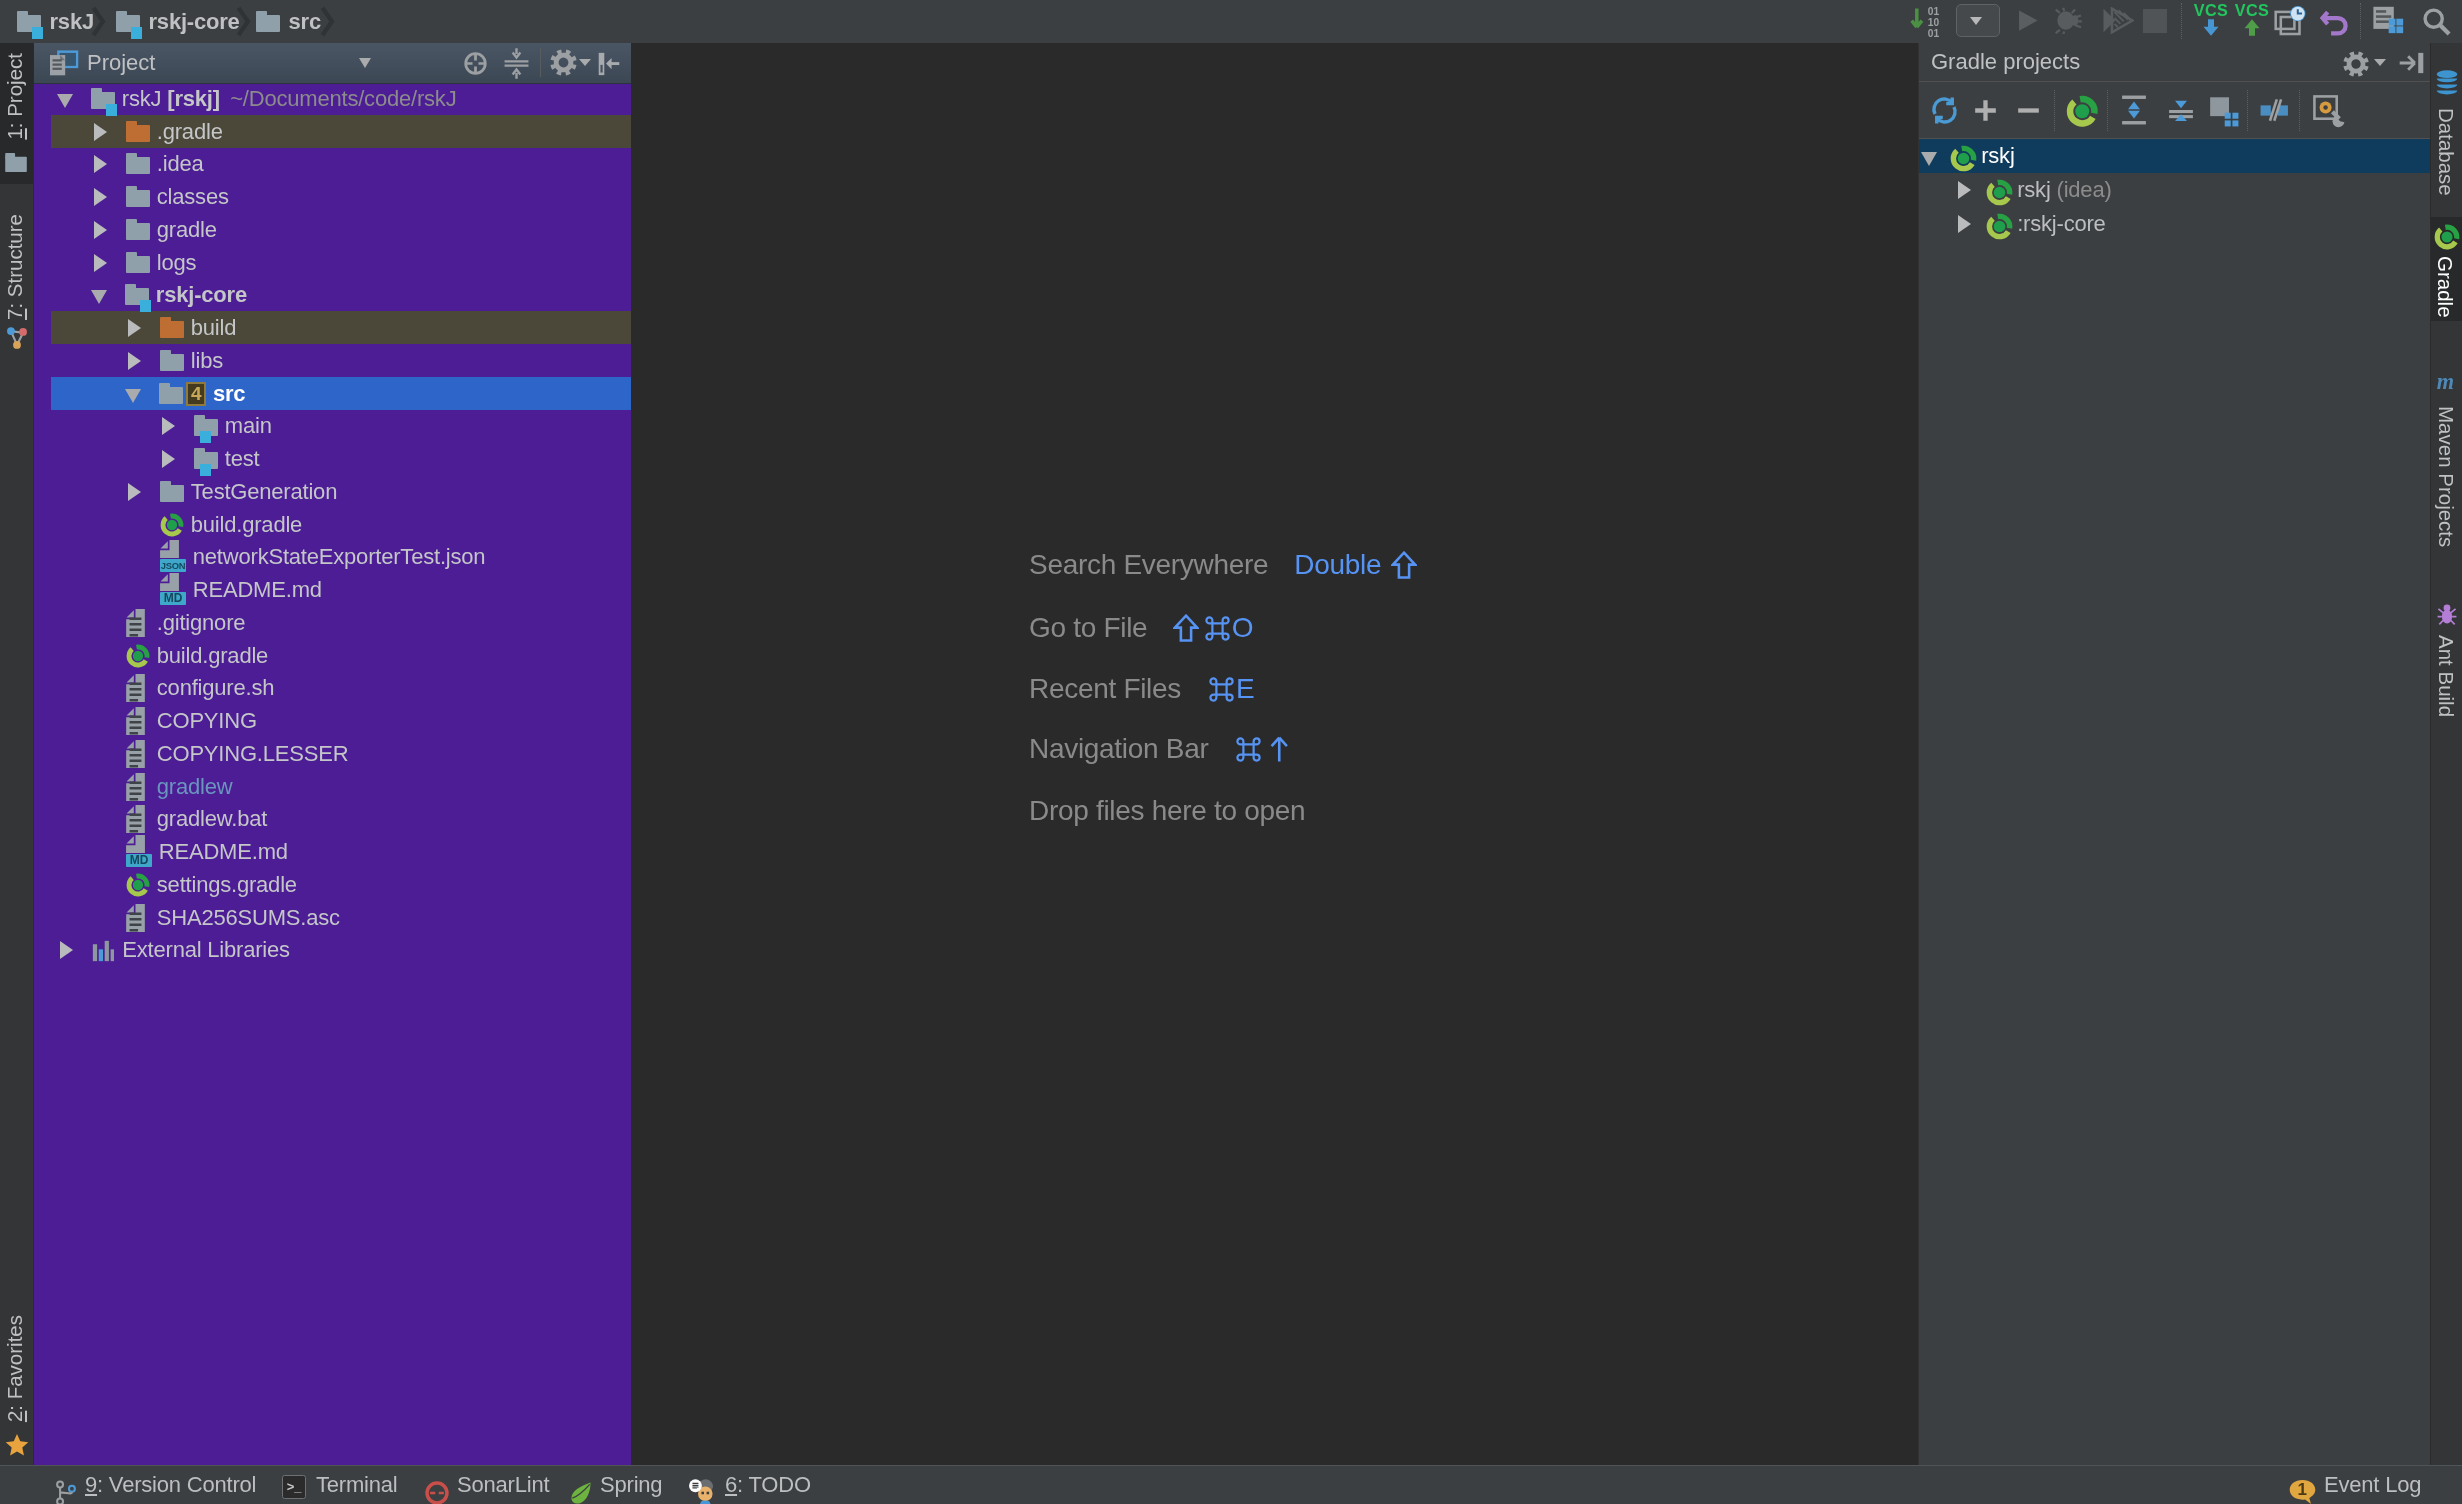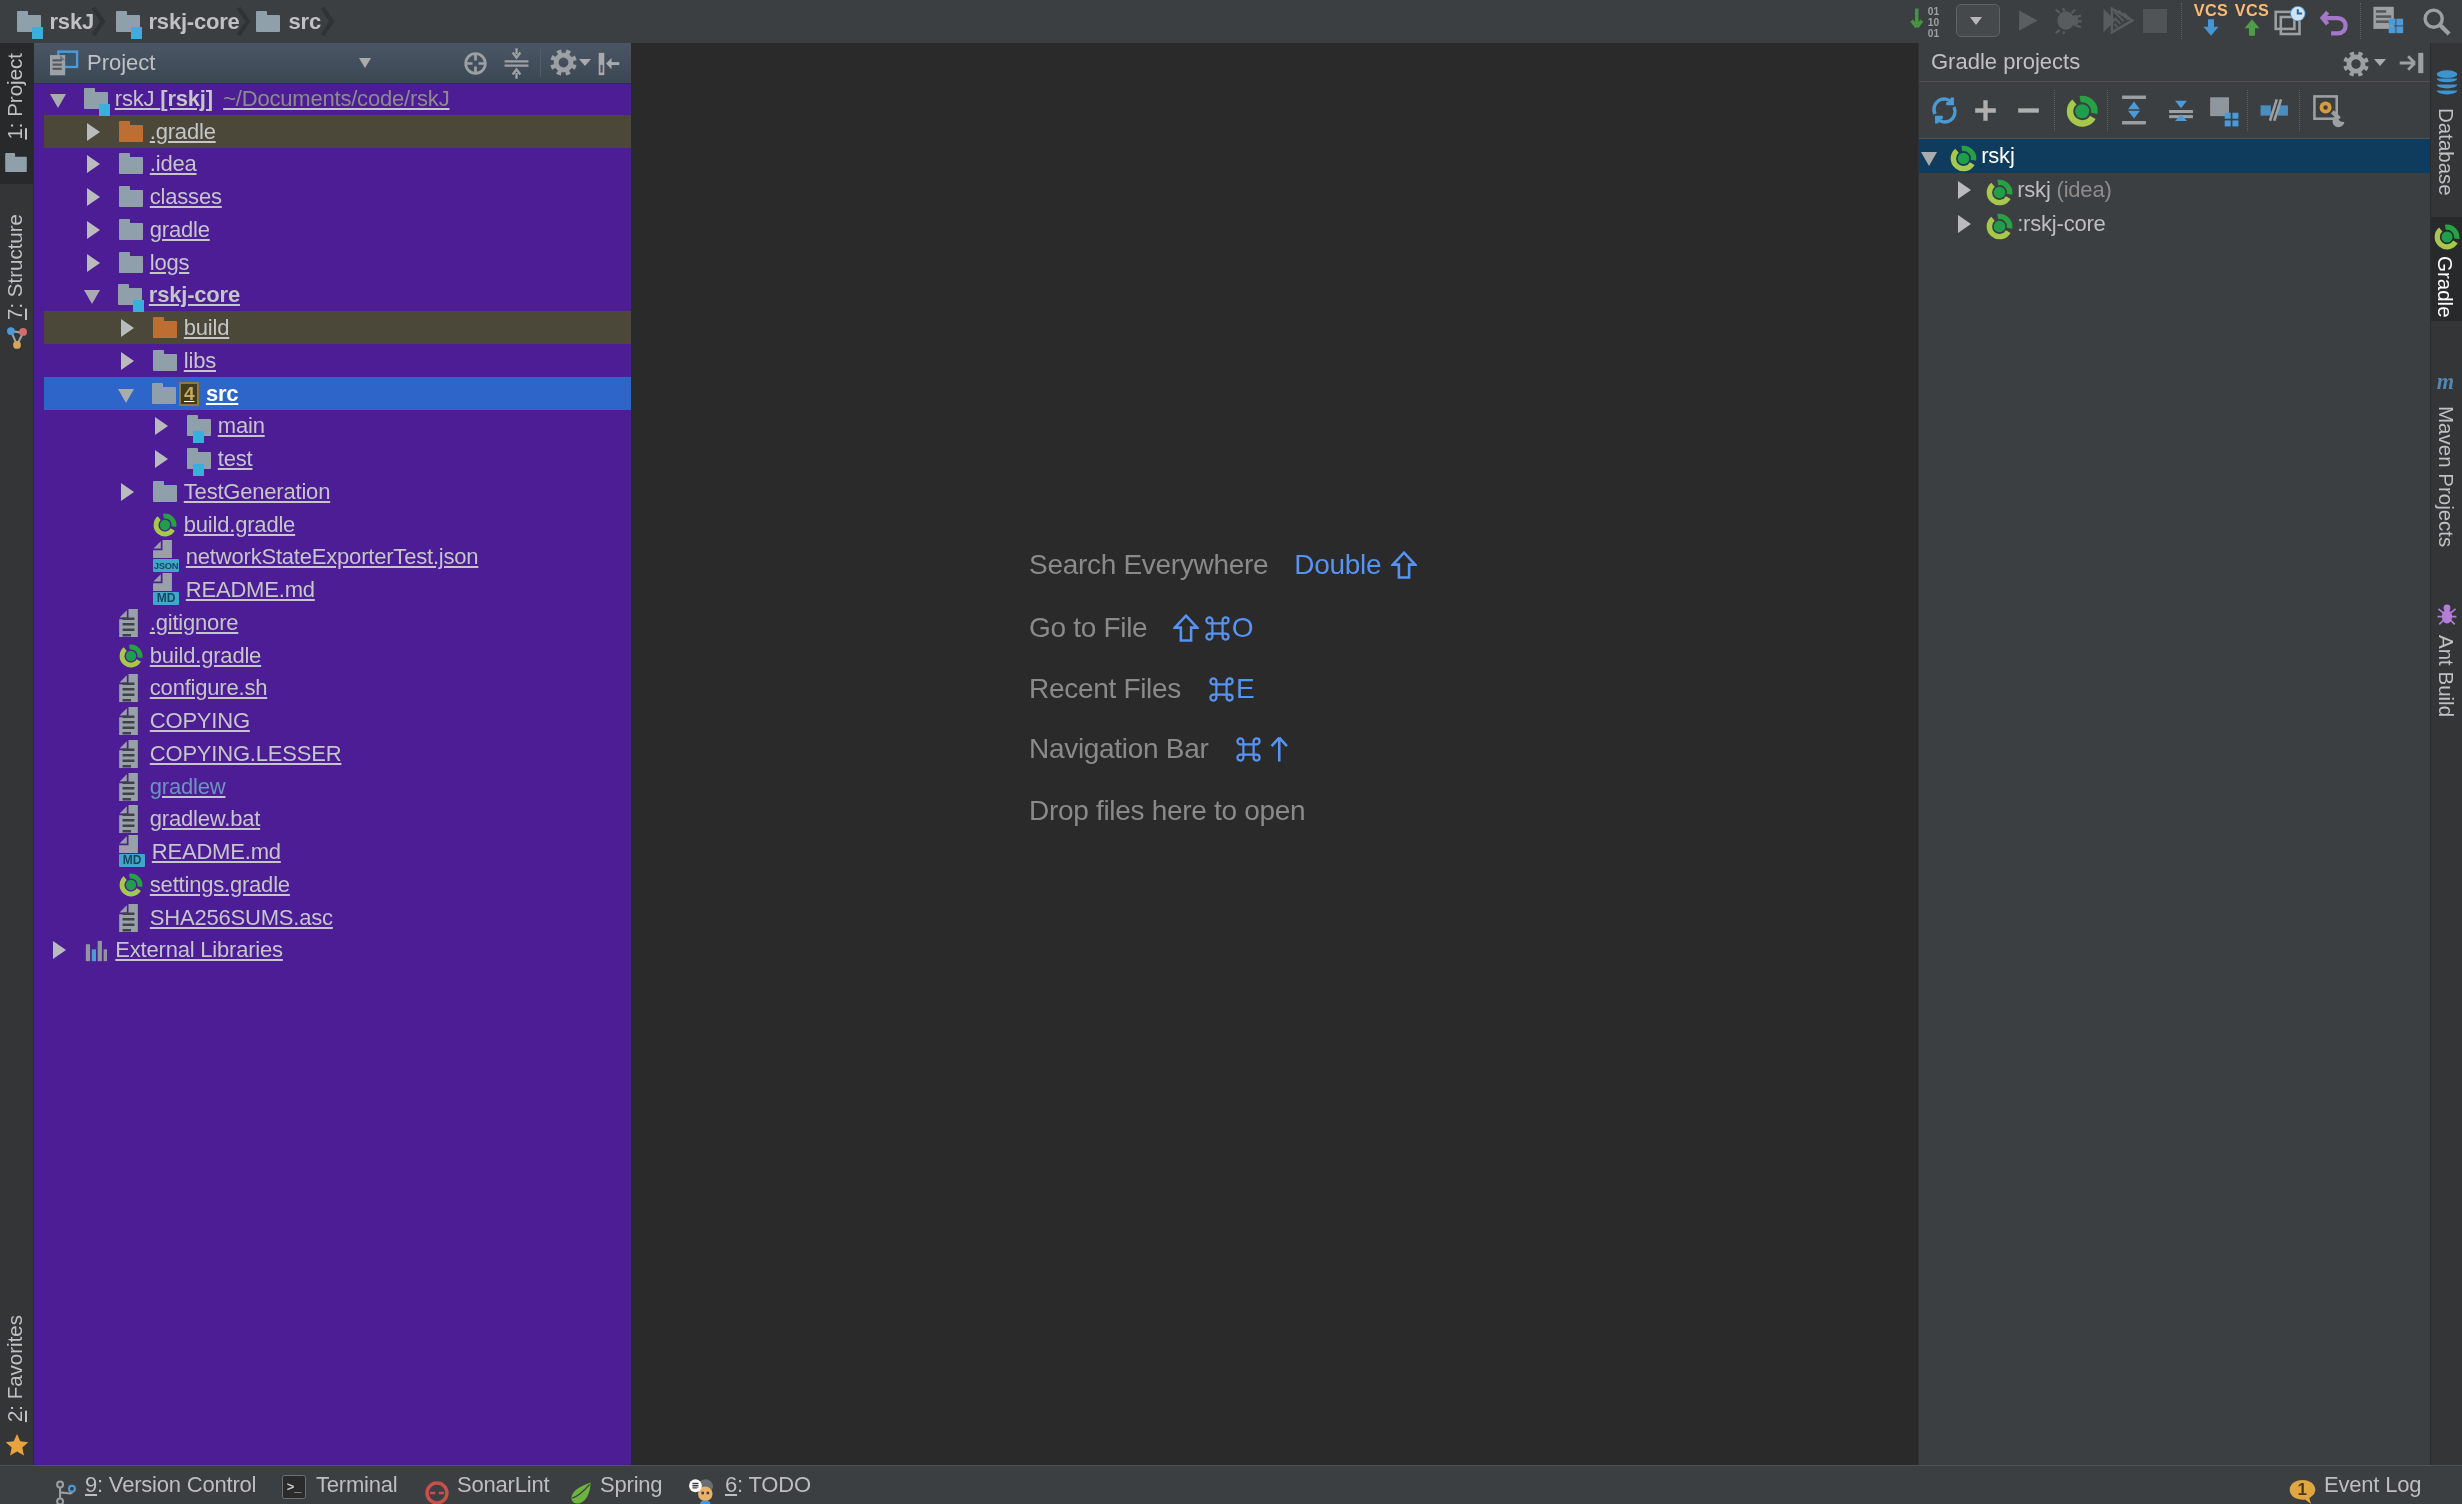--- a/index.html
+++ b/index.html
@@ -21,21 +21,21 @@
 
 
 #lstripe { position:absolute; left:0; top:43px; width:34px; height:1422px; background:#333537; border-right:1.7px solid #2B2B2B; }
 .vlabel { color:#BFC1C3; font-size:20.5px; white-space:nowrap; }
 
 
 #ppanel { position:absolute; left:34px; top:43px; width:597px; height:1422px; background:#4c1d95; }
 #phead { position:absolute; left:0; top:0; width:597px; height:41px; background:linear-gradient(#4A5664,#3C4754); border-bottom:1.7px solid #2A323E; display:flex; align-items:center; box-sizing:border-box; }
 #phead .t { color:#BFC1C3; font-size:22px; margin-left:53px; }
 .rows { position:absolute; left:0; top:39px; width:597px; }
-.row { position:absolute; left:10px; width:597px; height:33px; display:flex; align-items:center; color:#C4C6C8; font-size:22px; white-space:nowrap; letter-spacing:-0.2px;text-decoration:underline; }
+.row { position:absolute; left:17px; width:597px; height:33px; display:flex; align-items:center; color:#C4C6C8; font-size:22px; white-space:nowrap; letter-spacing:-0.2px; }
 .row.olive { background:#4B483A; }
 .row.sel { background:#2E65C9; color:#FFFFFF; }
 .tri { width:0; height:0; flex:none; }
 .tri.r { border-left:13.7px solid #B9BBBD; border-top:9.4px solid transparent; border-bottom:9.4px solid transparent; }
 .tri.d { border-top:14.5px solid #A9ABAD; border-left:8.5px solid transparent; border-right:8.5px solid transparent; }
 .ic { flex:none; position:relative; width:24px; height:22px; }
 
 
 #editor { position:absolute; left:631px; top:43px; width:1287px; height:1422px; background:#2A2A2A; }
 .hint { position:absolute; left:398px; font-size:28px; color:#8A8A8A; white-space:nowrap; display:flex; align-items:center; letter-spacing:-0.3px; }
@@ -55,21 +55,21 @@
 
 #status { position:absolute; left:0; top:1465px; width:2462px; height:40px; background:#3C3F41; border-top:1.7px solid #515456; }
 .sitem { position:absolute; top:0; height:38px; display:flex; align-items:center; color:#BCBEC0; font-size:22px; letter-spacing:-0.2px; }
 .u { text-decoration:underline; }
 
 svg { display:block; }
 
 .vsep { top:6.8px; width:0; height:41px; border-left:1.7px dotted #5E6163; }
 .dsep { top:3.4px; width:0; height:36px; border-left:1.7px dotted #5E6163; }
 .vcs { top:1.7px; width:38px; display:flex; flex-direction:column; align-items:center; }
-.vcst { color:#fdba74; font-size:16.2px; font-weight:700; letter-spacing:0.4px; line-height:17px; }
+.vcst { color:#22c55e; font-size:16.2px; font-weight:700; letter-spacing:0.4px; line-height:17px; }
 .vert-cw { writing-mode:vertical-rl; }
 .vert-ccw { writing-mode:vertical-rl; transform:rotate(180deg); }
 
 </style>
 </head>
 <body>
 <div id="app">
 
   <div id="topbar">
     <div class="crumb" style="left:17px;">

